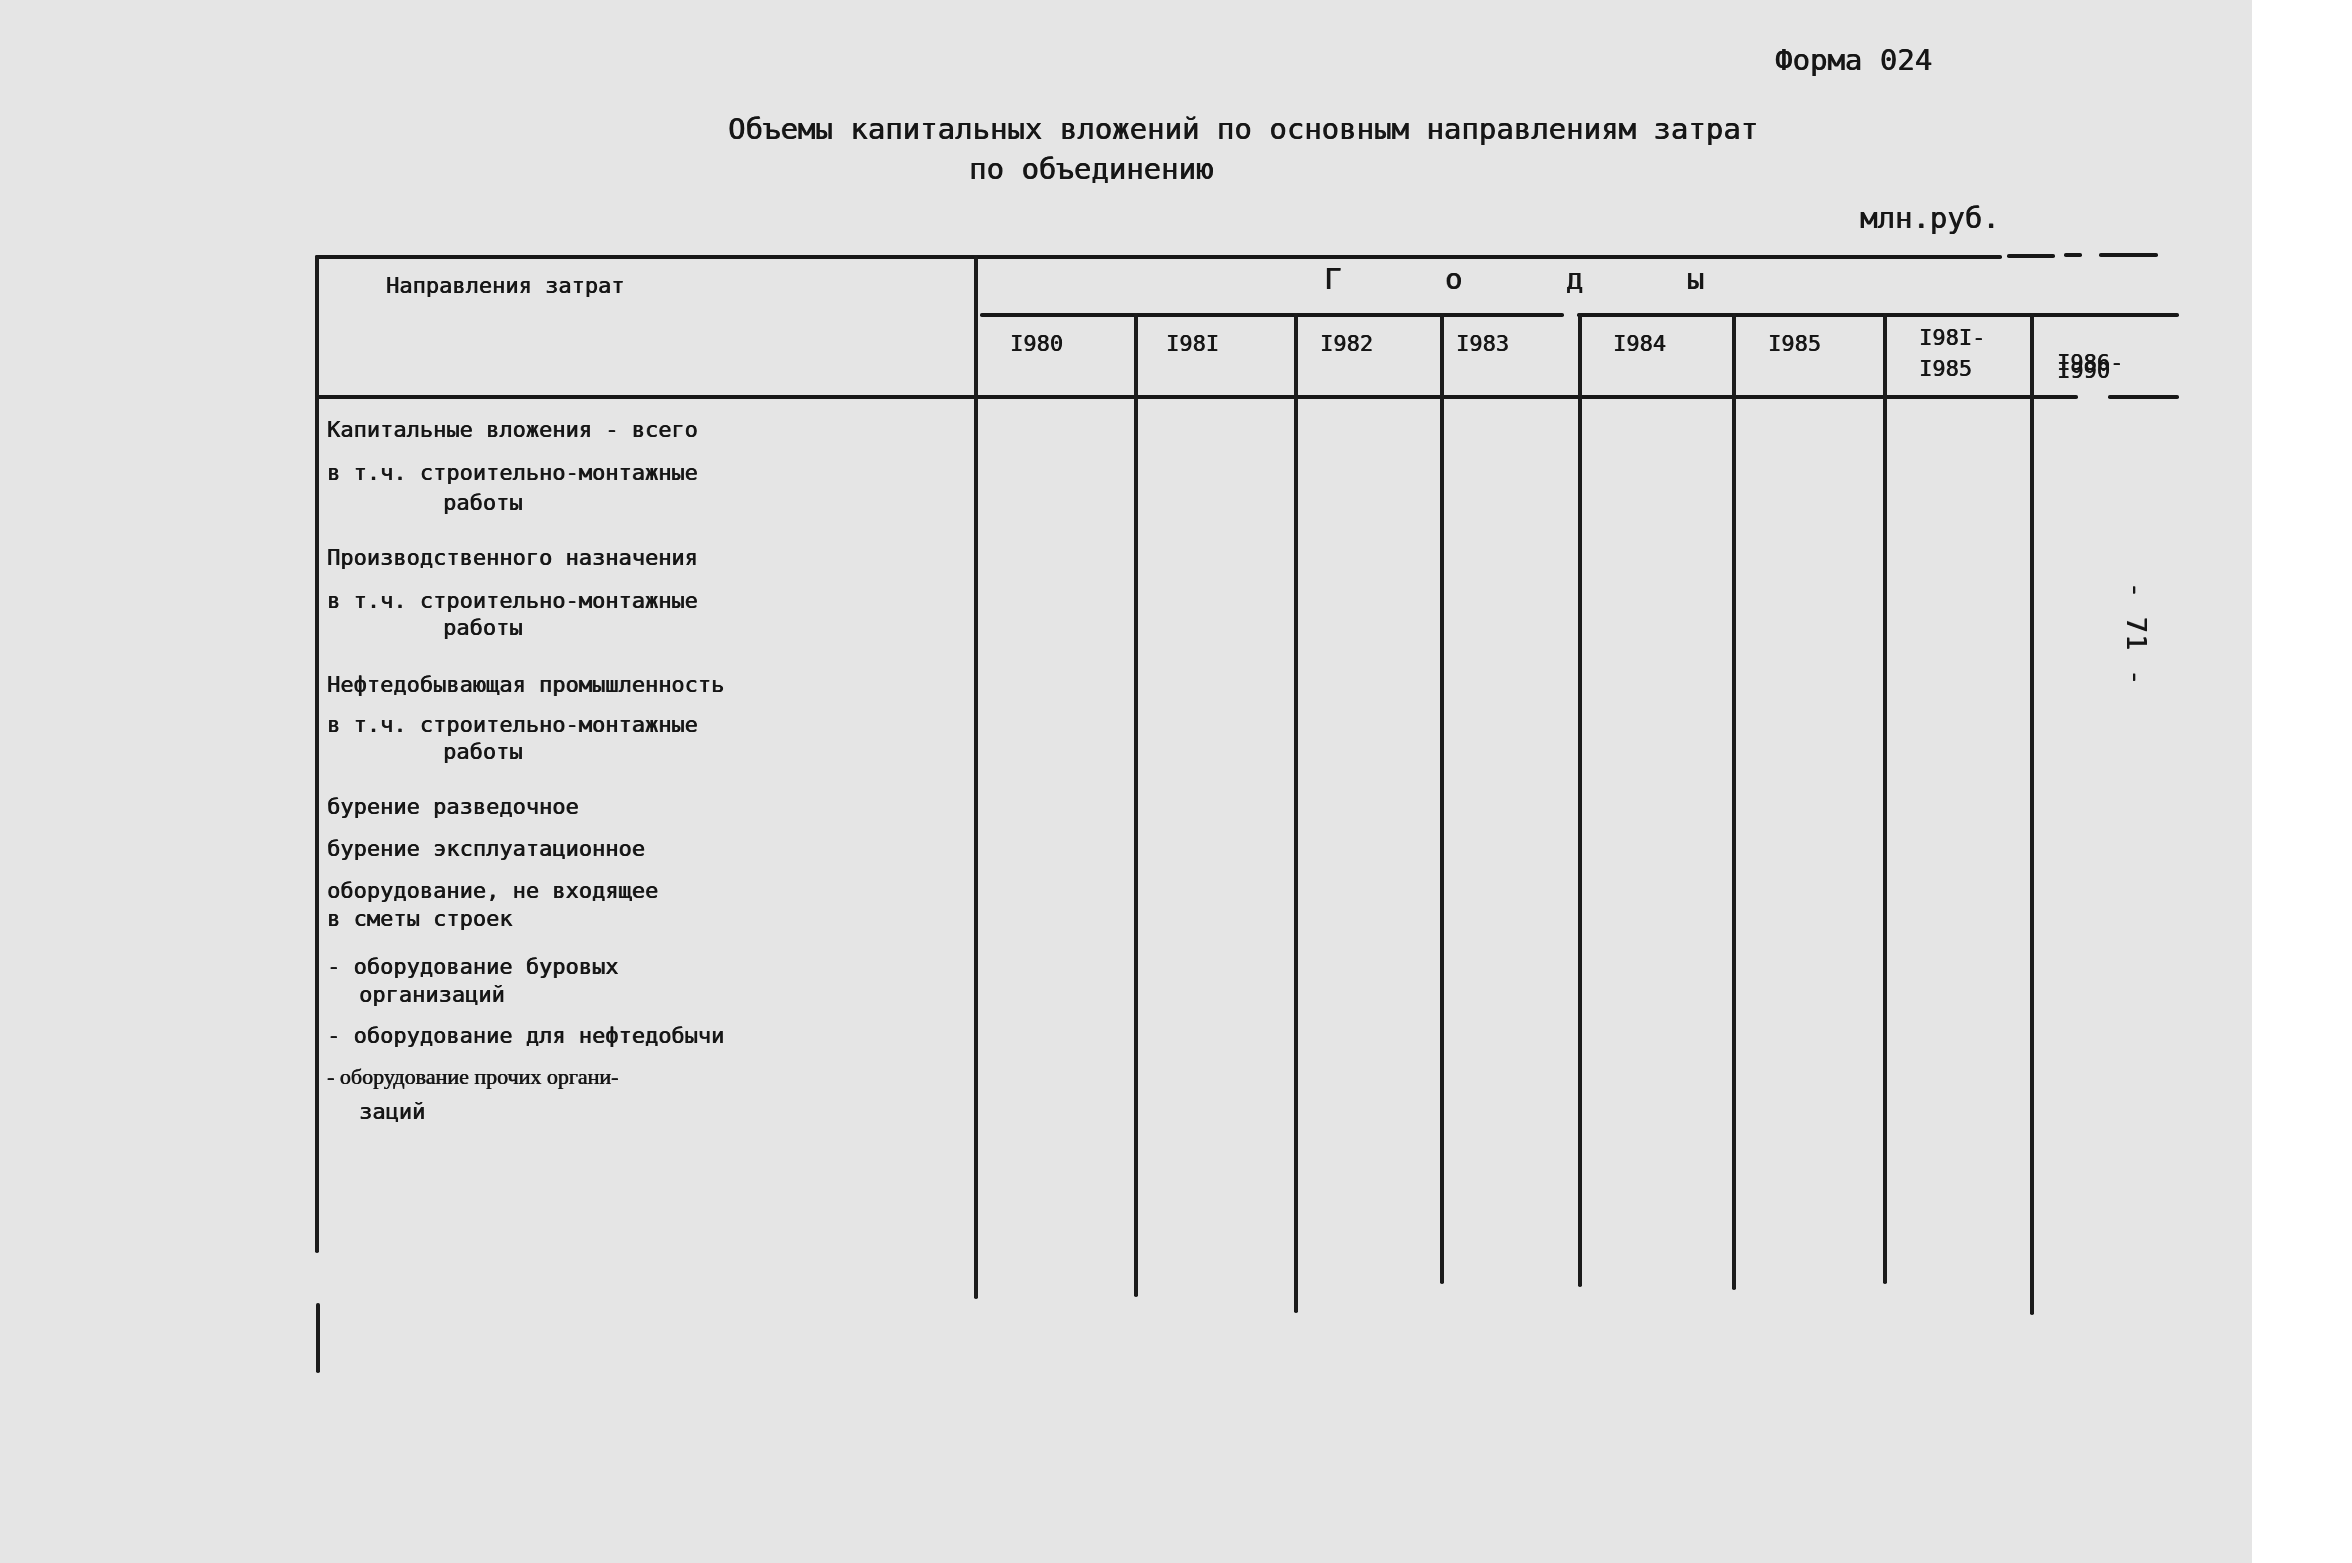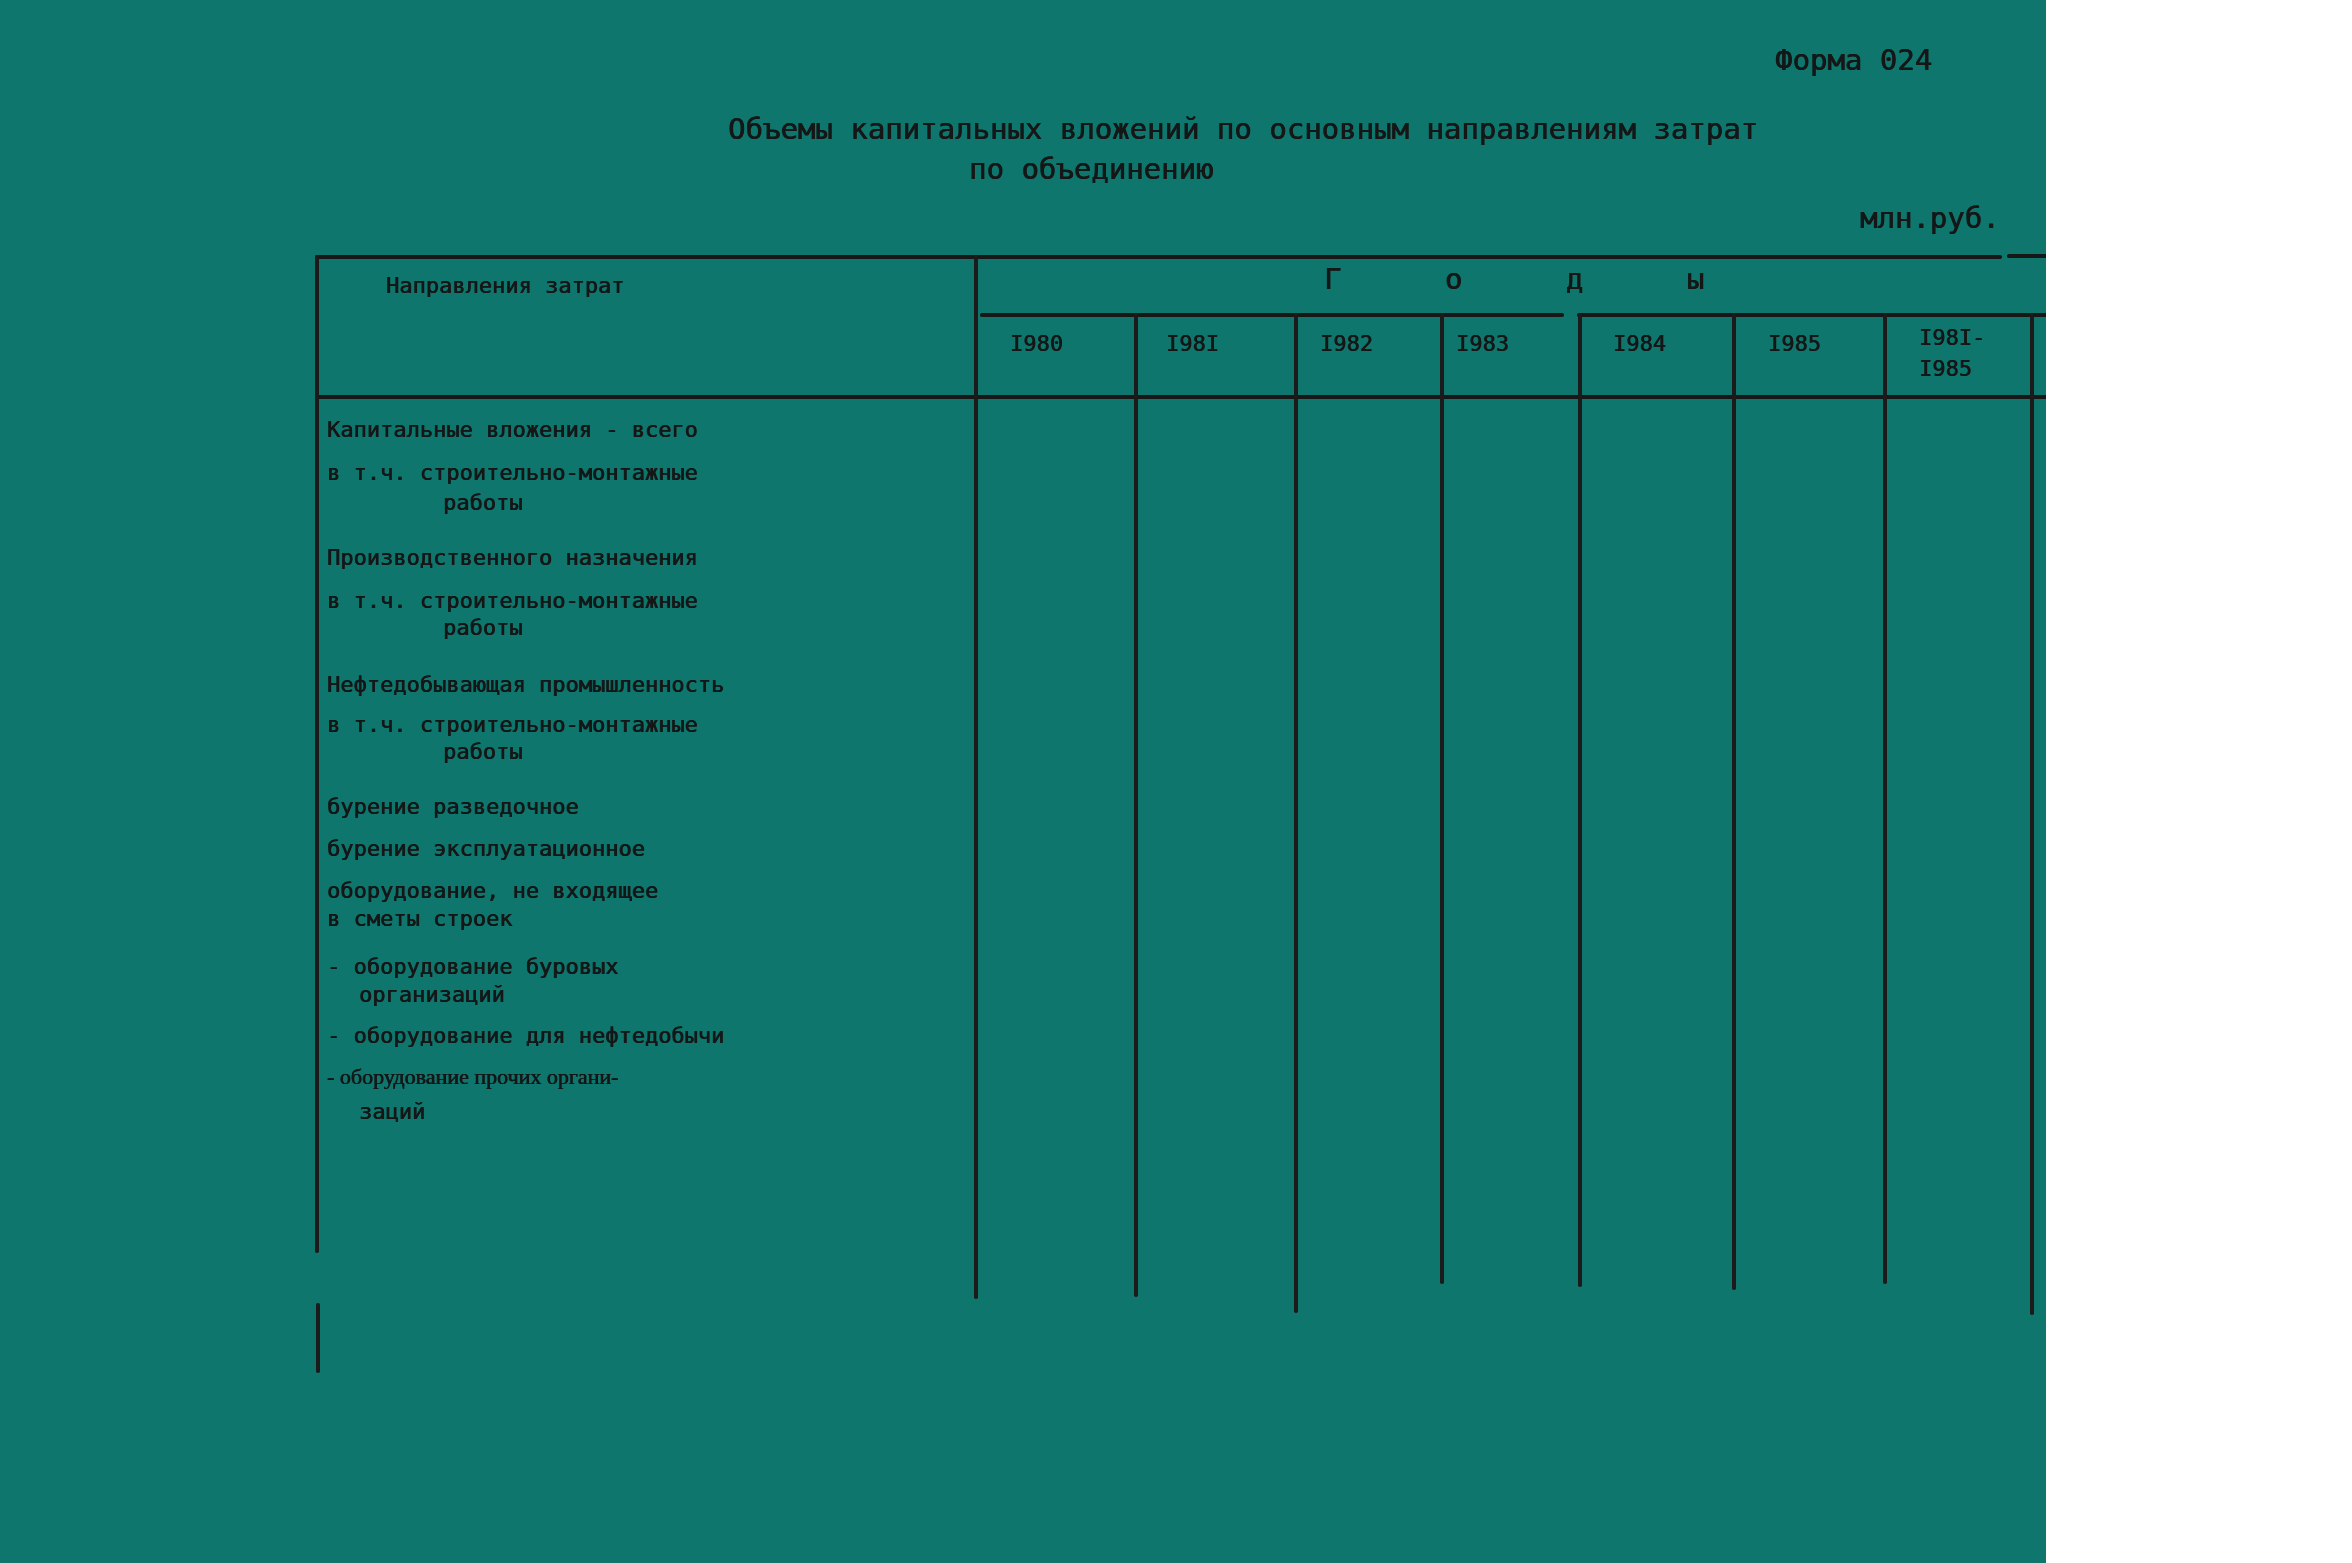--- a/index.html
+++ b/index.html
@@ -1,19 +1,19 @@
 <!DOCTYPE html>
 <html style="font-size:14.7px"><head>
 <meta charset="utf-8">
 <style>
   html,body{margin:0;padding:0;background:#ffffff;}
   #page{
     position:relative;
-    width:2046px;height:1564px;
-    background:#0f766e;
+    width:2252px;height:1564px;
+    background:#e5e5e5;
     overflow:hidden;
     font-family:"DejaVu Sans Mono", monospace;
     color:#161616;
   }
   .txt{
     position:absolute;
     white-space:pre;
     line-height:1.05;
     text-shadow:0.5px 0 0 currentColor, -0.3px 0 0 rgba(0,0,0,.55);
   }

